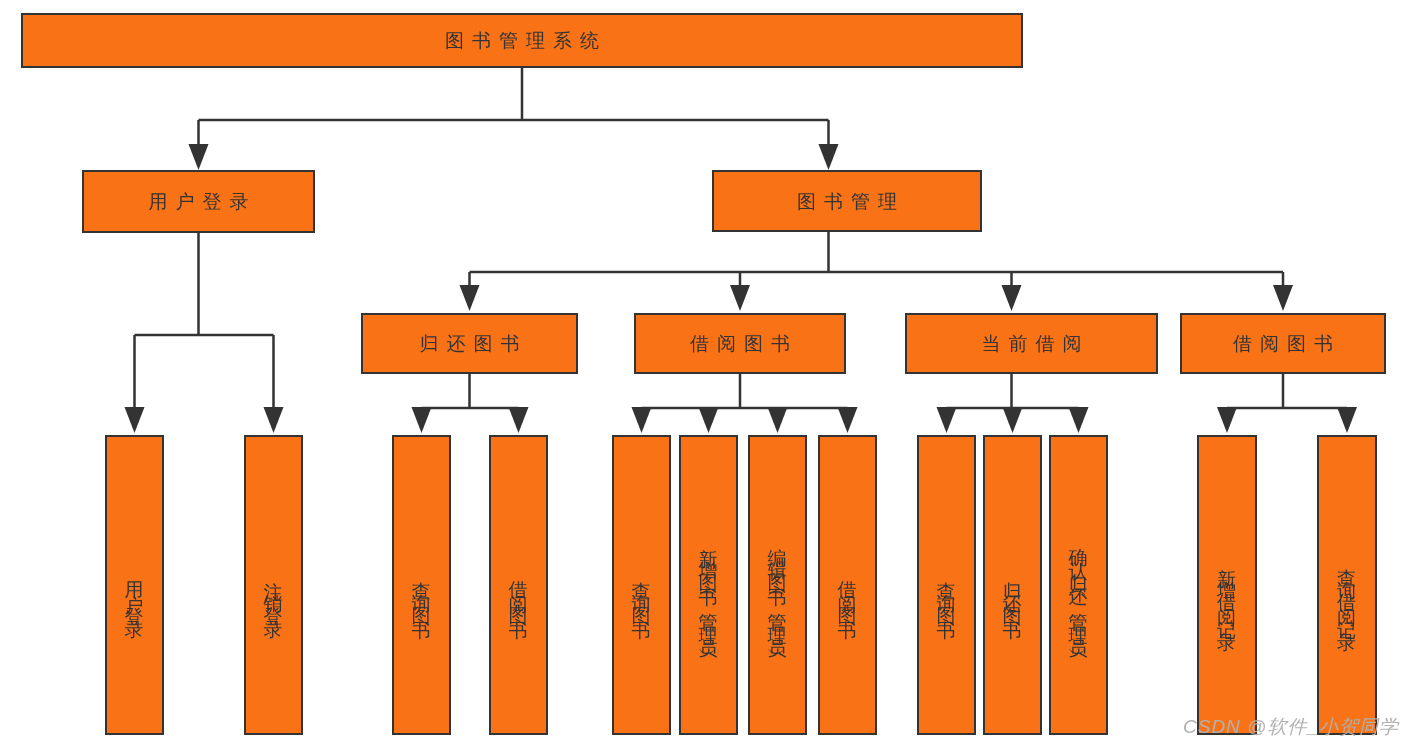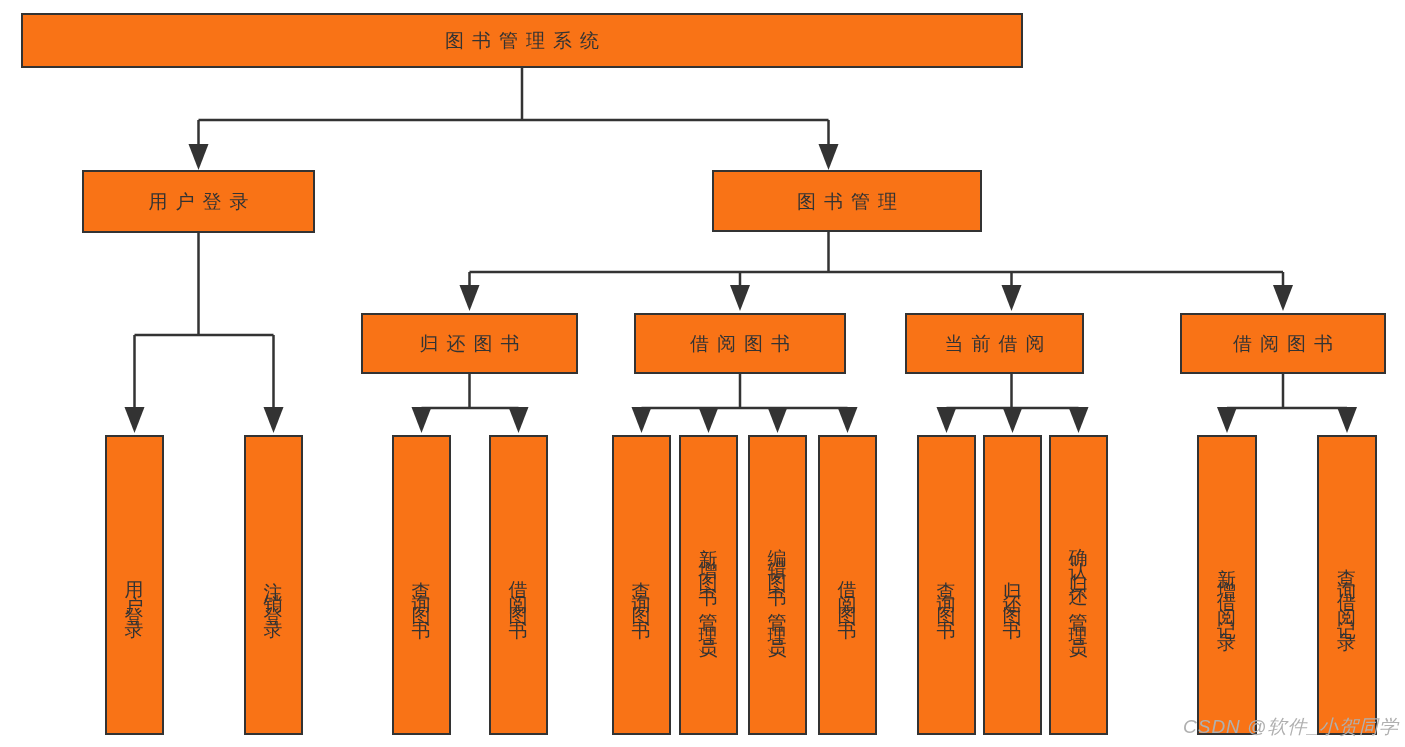--- a/index.html
+++ b/index.html
@@ -95,21 +95,21 @@
   <div class="node" style="left:712px;top:170px;width:270px;height:62px">
     <span class="hlabel">图书管理</span>
   </div>
 
   <div class="node" style="left:361px;top:313px;width:217px;height:61px">
     <span class="hlabel">归还图书</span>
   </div>
   <div class="node" style="left:634px;top:313px;width:212px;height:61px">
     <span class="hlabel">借阅图书</span>
   </div>
-  <div class="node" style="left:905px;top:313px;width:179px;height:61px">
+  <div class="node" style="left:905px;top:313px;width:253px;height:61px">
     <span class="hlabel">当前借阅</span>
   </div>
   <div class="node" style="left:1180px;top:313px;width:206px;height:61px">
     <span class="hlabel">借阅图书</span>
   </div>
 
   <div class="node vbox" style="left:105px;top:435px;width:59px;height:300px">
     <span class="vlabel">用户登录</span>
   </div>
   <div class="node vbox" style="left:244px;top:435px;width:59px;height:300px">

